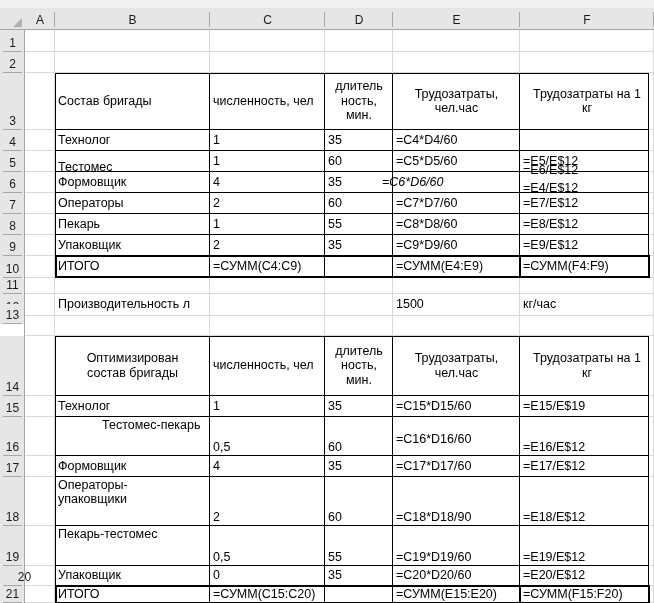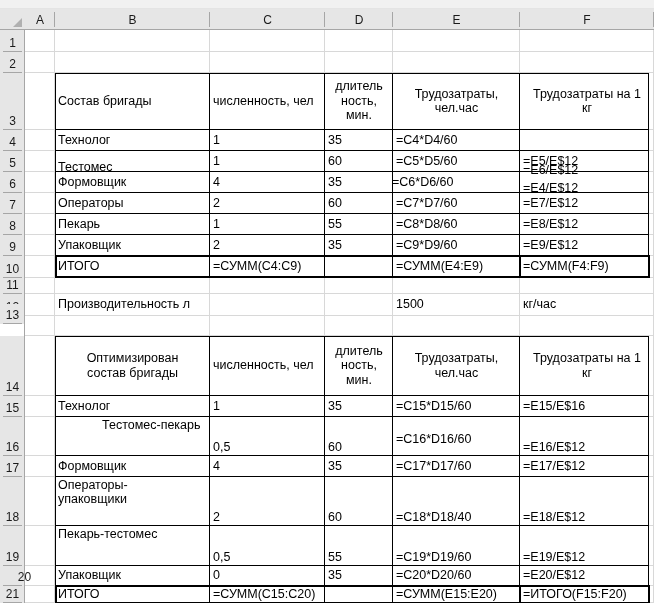--- a/index.html
+++ b/index.html
@@ -149,21 +149,21 @@
       <div class="c vmid" style="left: 394px; top: 130px; width: 125px; height: 20px;">=C4*D4/60</div>
       <div class="c vmid" style="left: 521px; top: 130px; width: 132px; height: 20px; margin-top: 48px;">=E4/E$12</div>
       <div class="c vmid" style="left: 56px; top: 157px; width: 153px; height: 20px;">Тестомес</div>
       <div class="c vmid" style="left: 211px; top: 151px; width: 113px; height: 20px;">1</div>
       <div class="c vmid" style="left: 326px; top: 151px; width: 66px; height: 20px;">60</div>
       <div class="c vmid" style="left: 394px; top: 151px; width: 125px; height: 20px;">=C5*D5/60</div>
       <div class="c vmid" style="left: 521px; top: 151px; width: 132px; height: 20px;">=E5/E$12</div>
       <div class="c vmid" style="left: 56px; top: 172px; width: 153px; height: 20px;">Формовщик</div>
       <div class="c vmid" style="left: 211px; top: 172px; width: 113px; height: 20px;">4</div>
       <div class="c vmid" style="left: 326px; top: 172px; width: 66px; height: 20px;">35</div>
-      <div class="c vmid" style="left: 390px; top: 172px; width: 125px; height: 20px;">=C6*D6/60</div>
+      <div class="c vmid" style="left: 380px; top: 172px; width: 125px; height: 20px; font-style: italic;">=C6*D6/60</div>
       <div class="c vmid" style="left: 521px; top: 160px; width: 145px; height: 20px; text-align: center;">=E6/E$12</div>
       <div class="c vmid" style="left: 56px; top: 193px; width: 153px; height: 20px;">Операторы</div>
       <div class="c vmid" style="left: 211px; top: 193px; width: 113px; height: 20px;">2</div>
       <div class="c vmid" style="left: 326px; top: 193px; width: 66px; height: 20px;">60</div>
       <div class="c vmid" style="left: 394px; top: 193px; width: 125px; height: 20px;">=C7*D7/60</div>
       <div class="c vmid" style="left: 521px; top: 193px; width: 132px; height: 20px;">=E7/E$12</div>
       <div class="c vmid" style="left: 56px; top: 214px; width: 153px; height: 20px;">Пекарь</div>
       <div class="c vmid" style="left: 211px; top: 214px; width: 113px; height: 20px;">1</div>
       <div class="c vmid" style="left: 326px; top: 214px; width: 66px; height: 20px;">55</div>
       <div class="c vmid" style="left: 394px; top: 214px; width: 125px; height: 20px;">=C8*D8/60</div>
@@ -182,50 +182,50 @@
       <div class="c vmid" style="left: 521px; top: 294px; width: 132px; height: 21px;">кг/час</div>
       <div class="c vmid wrap ctr" style="left: 56px; top: 336px; width: 153px; height: 59px;">Оптимизирован<br>состав бригады</div>
       <div class="c vmid" style="left: 211px; top: 336px; width: 113px; height: 59px;">численность, чел</div>
       <div class="c vmid wrap ctr" style="left: 326px; top: 336px; width: 66px; height: 59px;">длитель<br>ность,<br>мин.</div>
       <div class="c vmid wrap ctr" style="left: 394px; top: 336px; width: 125px; height: 59px;">Трудозатраты,<br>чел.час</div>
       <div class="c vmid wrap ctr" style="left: 521px; top: 336px; width: 132px; height: 59px;">Трудозатраты на 1<br>кг</div>
       <div class="c vmid" style="left: 56px; top: 396px; width: 153px; height: 20px;">Технолог</div>
       <div class="c vmid" style="left: 211px; top: 396px; width: 113px; height: 20px;">1</div>
       <div class="c vmid" style="left: 326px; top: 396px; width: 66px; height: 20px;">35</div>
       <div class="c vmid" style="left: 394px; top: 396px; width: 125px; height: 20px;">=C15*D15/60</div>
-      <div class="c vmid" style="left: 521px; top: 396px; width: 132px; height: 20px;">=E15/E$16</div>
+      <div class="c vmid" style="left: 521px; top: 396px; width: 132px; height: 20px;">=E15/E$19</div>
       <div class="c vtop wrap" style="left: 56px; top: 417px; width: 153px; height: 38px; padding-left: 46px;">Тестомес-пекарь</div>
       <div class="c vbot" style="left: 211px; top: 417px; width: 113px; height: 38px;">0,5</div>
       <div class="c vbot" style="left: 326px; top: 417px; width: 66px; height: 38px;">60</div>
       <div class="c vbot" style="left: 394px; top: 409px; width: 125px; height: 38px;">=C16*D16/60</div>
       <div class="c vbot" style="left: 521px; top: 417px; width: 132px; height: 38px;">=E16/E$12</div>
       <div class="c vmid" style="left: 56px; top: 456px; width: 153px; height: 20px;">Формовщик</div>
       <div class="c vmid" style="left: 211px; top: 456px; width: 113px; height: 20px;">4</div>
       <div class="c vmid" style="left: 326px; top: 456px; width: 66px; height: 20px;">35</div>
       <div class="c vmid" style="left: 394px; top: 456px; width: 125px; height: 20px;">=C17*D17/60</div>
       <div class="c vmid" style="left: 521px; top: 456px; width: 132px; height: 20px;">=E17/E$12</div>
       <div class="c vtop wrap" style="left: 56px; top: 477px; width: 153px; height: 48px;">Операторы-<br>упаковщики</div>
       <div class="c vbot" style="left: 211px; top: 477px; width: 113px; height: 48px;">2</div>
       <div class="c vbot" style="left: 326px; top: 477px; width: 66px; height: 48px;">60</div>
-      <div class="c vbot" style="left: 394px; top: 477px; width: 125px; height: 48px;">=C18*D18/40</div>
+      <div class="c vbot" style="left: 394px; top: 477px; width: 125px; height: 48px;">=C18*D18/90</div>
       <div class="c vbot" style="left: 521px; top: 477px; width: 132px; height: 48px;">=E18/E$12</div>
       <div class="c vtop wrap" style="left: 56px; top: 526px; width: 153px; height: 39px;">Пекарь-тестомес</div>
       <div class="c vbot" style="left: 211px; top: 526px; width: 113px; height: 39px;">0,5</div>
       <div class="c vbot" style="left: 326px; top: 526px; width: 66px; height: 39px;">55</div>
       <div class="c vbot" style="left: 394px; top: 526px; width: 125px; height: 39px;">=C19*D19/60</div>
       <div class="c vbot" style="left: 521px; top: 526px; width: 132px; height: 39px;">=E19/E$12</div>
       <div class="c vmid" style="left: 56px; top: 566px; width: 153px; height: 19px;">Упаковщик</div>
       <div class="c vmid" style="left: 211px; top: 566px; width: 113px; height: 19px;">0</div>
       <div class="c vmid" style="left: 326px; top: 566px; width: 66px; height: 19px;">35</div>
       <div class="c vmid" style="left: 394px; top: 566px; width: 125px; height: 19px;">=C20*D20/60</div>
       <div class="c vmid" style="left: 521px; top: 566px; width: 132px; height: 19px;">=E20/E$12</div>
       <div class="c vmid" style="left: 56px; top: 586px; width: 153px; height: 16px;">ИТОГО</div>
       <div class="c vmid" style="left: 211px; top: 586px; width: 113px; height: 16px;">=СУММ(C15:C20)</div>
       <div class="c vmid" style="left: 394px; top: 586px; width: 125px; height: 16px;">=СУММ(E15:E20)</div>
-      <div class="c vmid" style="left: 521px; top: 586px; width: 132px; height: 16px;">=ИТОГО(F15:F20)</div>
+      <div class="c vmid" style="left: 521px; top: 586px; width: 132px; height: 16px;">=СУММ(F15:F20)</div>
     </div>
 
   <div id="borders">
       <div class="b bh" style="left: 55px; top: 73px; width: 593px;"></div>
       <div class="b bh" style="left: 55px; top: 129px; width: 593px;"></div>
       <div class="b bh" style="left: 55px; top: 150px; width: 593px;"></div>
       <div class="b bh" style="left: 55px; top: 171px; width: 593px;"></div>
       <div class="b bh" style="left: 55px; top: 192px; width: 593px;"></div>
       <div class="b bh" style="left: 55px; top: 213px; width: 593px;"></div>
       <div class="b bh" style="left: 55px; top: 234px; width: 593px;"></div>

